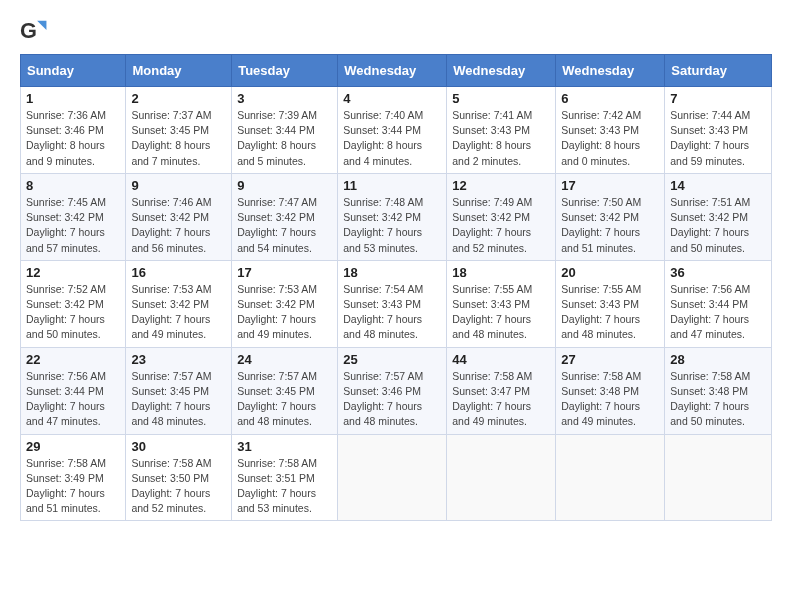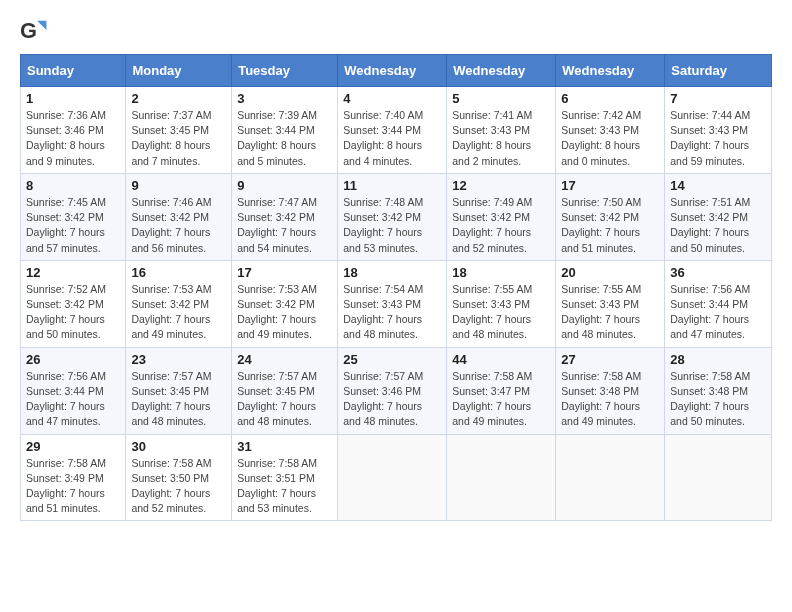--- a/index.html
+++ b/index.html
@@ -282,21 +282,21 @@
         <span class="day-number">36</span>
         <div class="day-info">
           Sunrise: 7:56 AM<br>
           Sunset: 3:44 PM<br>
           Daylight: 7 hours and 47 minutes.
         </div>
       </td>
       </tr>
       <tr>
         <td>
-        <span class="day-number">26</span>
+        <span class="day-number">22</span>
         <div class="day-info">
           Sunrise: 7:56 AM<br>
           Sunset: 3:44 PM<br>
           Daylight: 7 hours and 47 minutes.
         </div>
       </td>
         <td>
         <span class="day-number">23</span>
         <div class="day-info">
           Sunrise: 7:57 AM<br>

